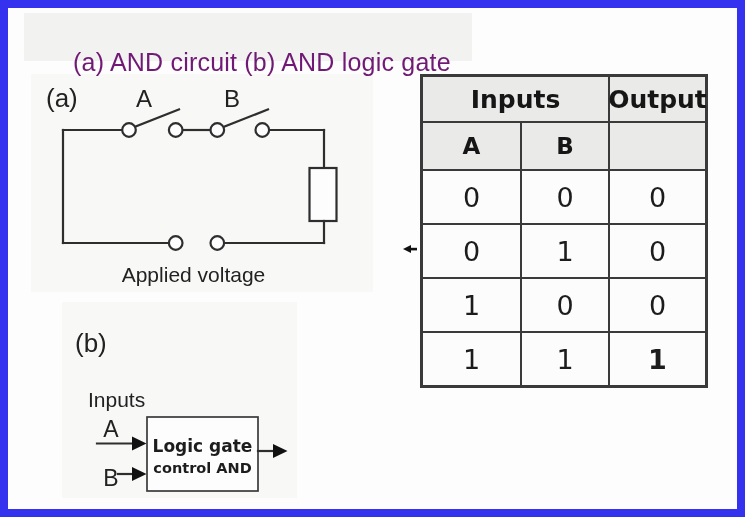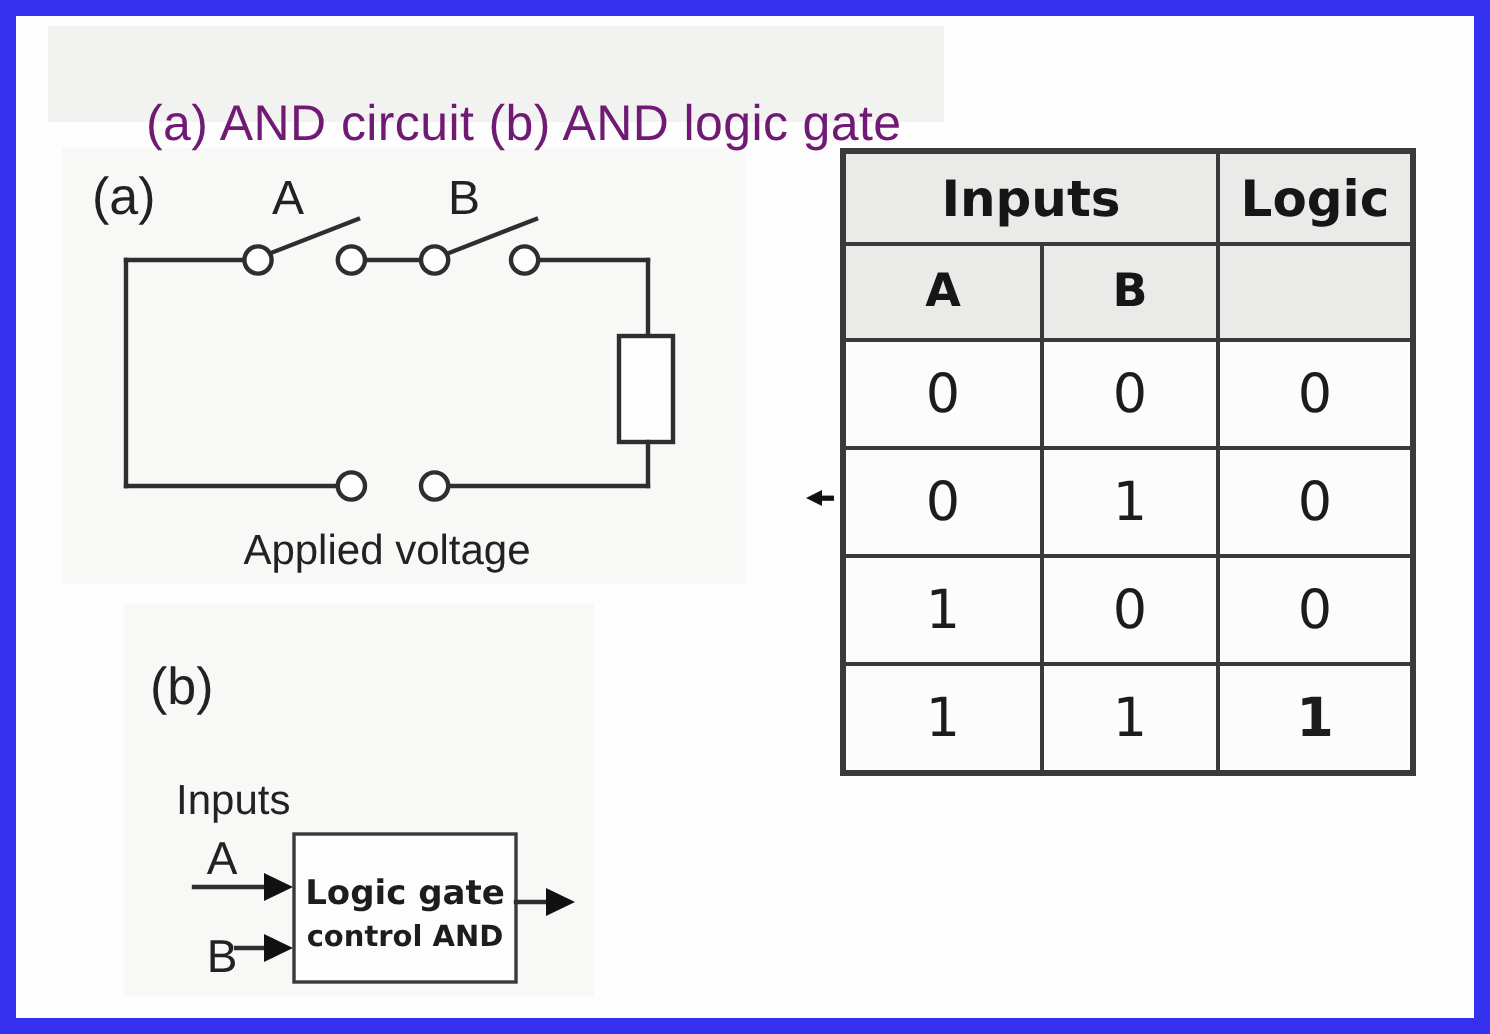--- a/index.html
+++ b/index.html
@@ -88,21 +88,21 @@
     <text x="153.5" y="202" font-size="21" text-anchor="middle" class="label">Applied voltage</text>
   </svg>
 
   <svg id="cursor-svg" class="svg-layer" width="17" height="10" viewBox="0 0 17 10">
     <polygon points="1,5 9,1 9,9" fill="#111"></polygon>
     <rect x="9" y="3.8" width="6" height="2.6" fill="#111"></rect>
   </svg>
 
   <div class="truth-table">
     <div class="cell th inputs-span">Inputs</div>
-    <div class="cell th">Logic</div>
+    <div class="cell th">Output</div>
 
     <div class="cell th sub">A</div>
     <div class="cell th sub">B</div>
     <div class="cell th sub"></div>
 
     <div class="cell td">0</div>
     <div class="cell td">0</div>
     <div class="cell td">0</div>
 
     <div class="cell td">0</div>

